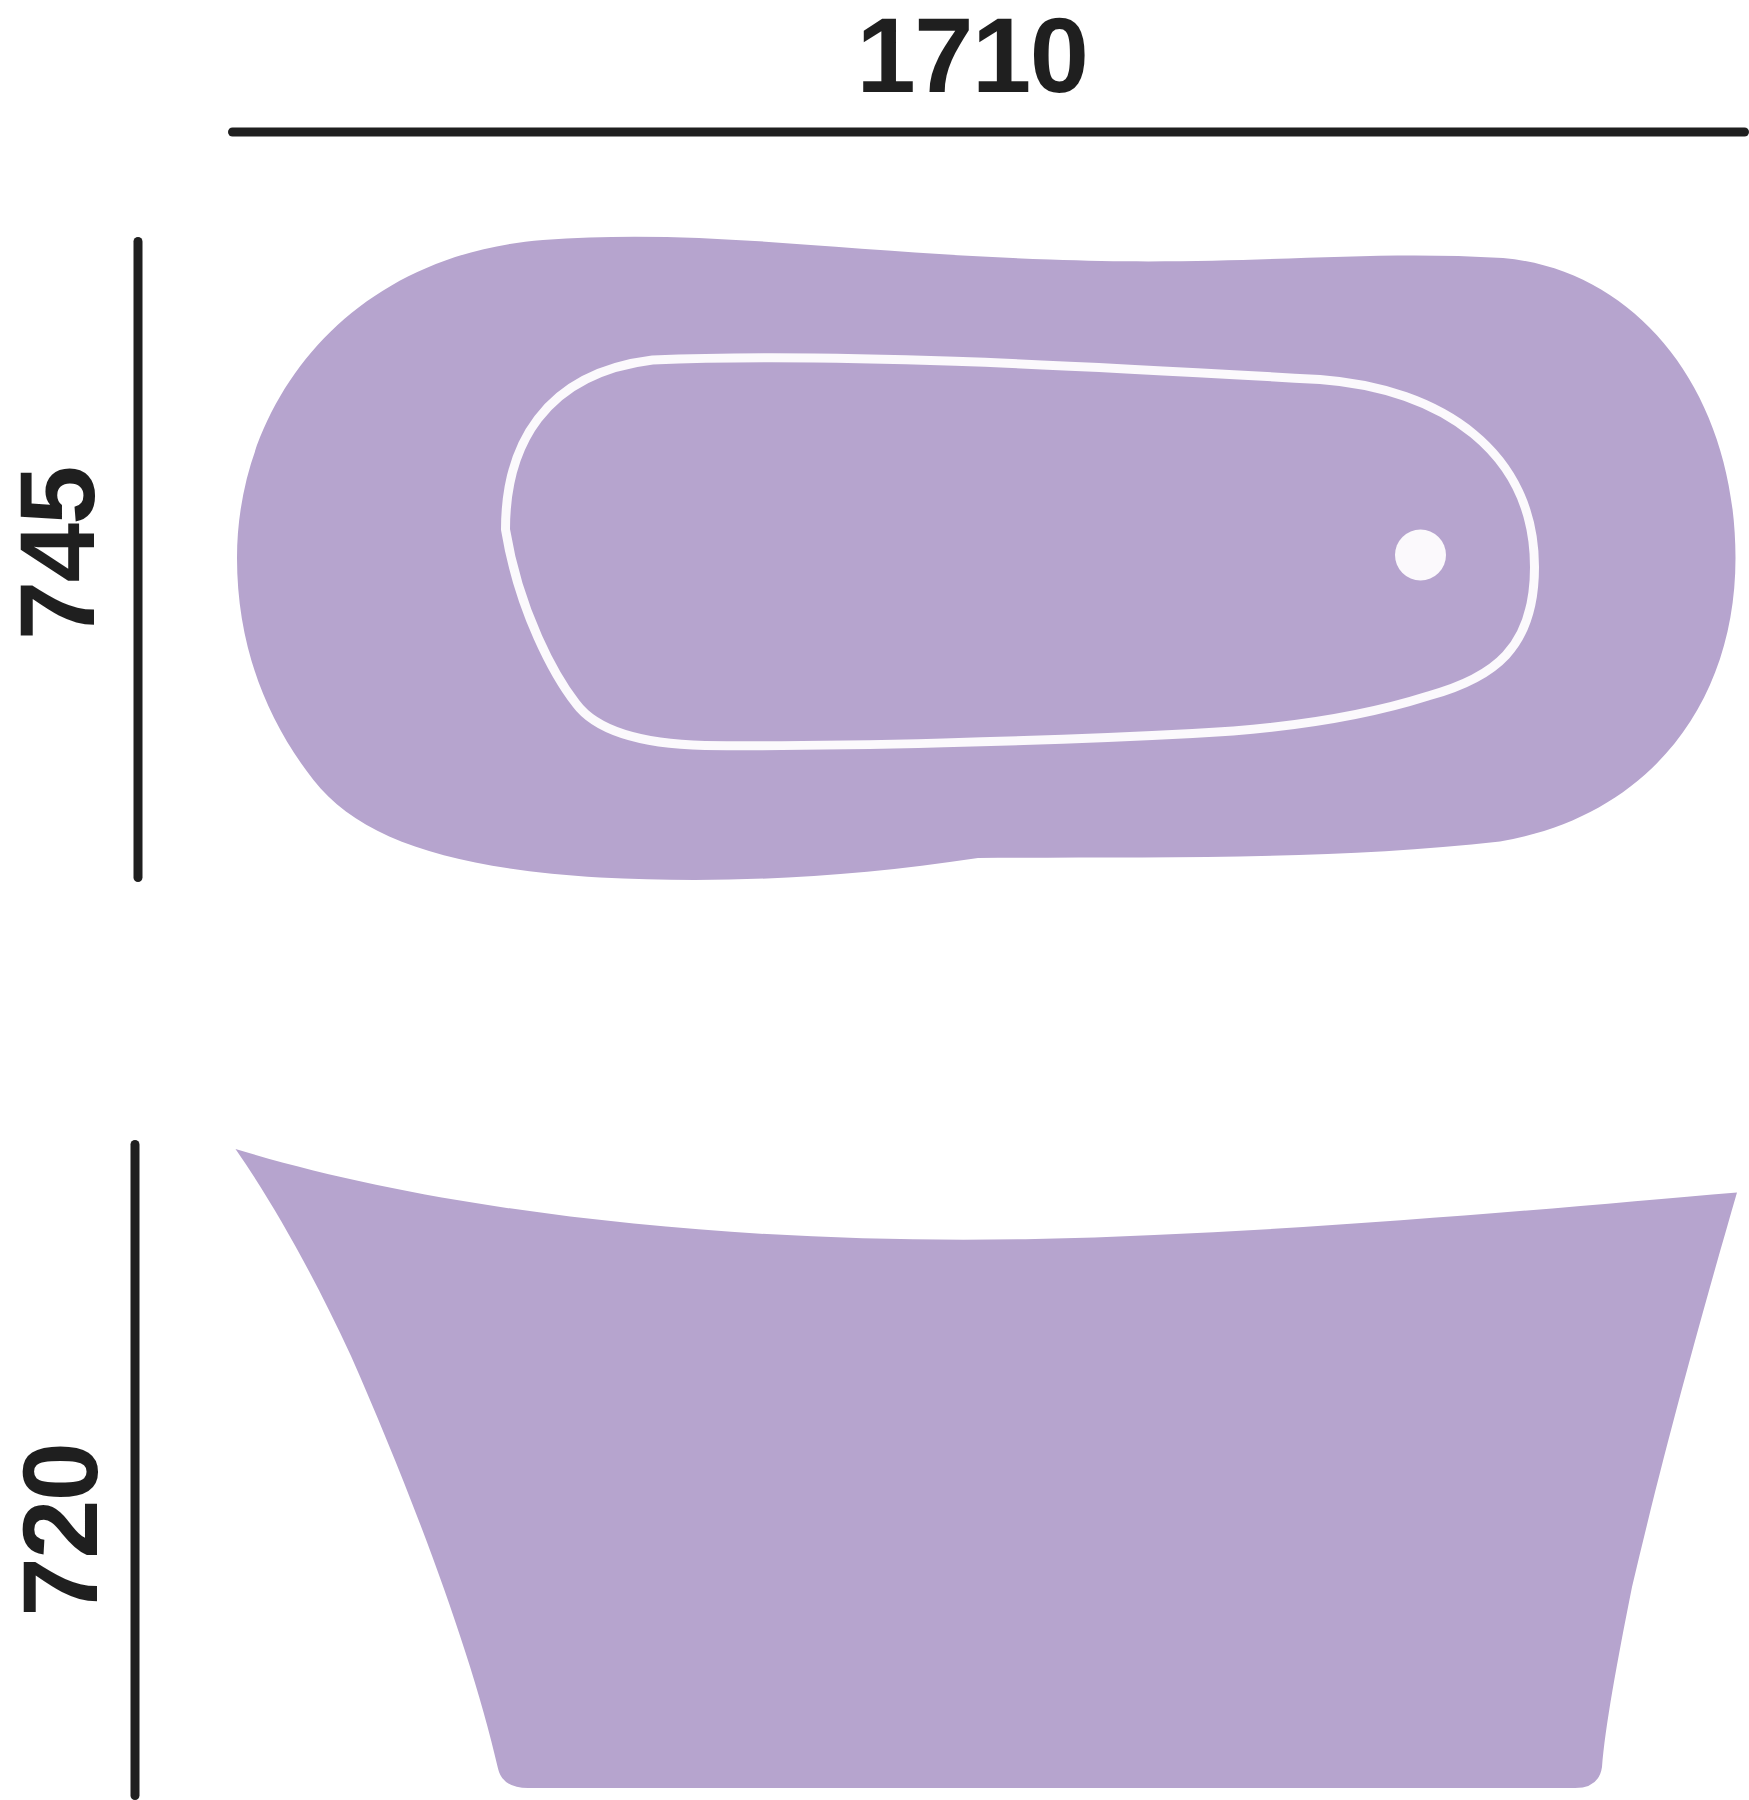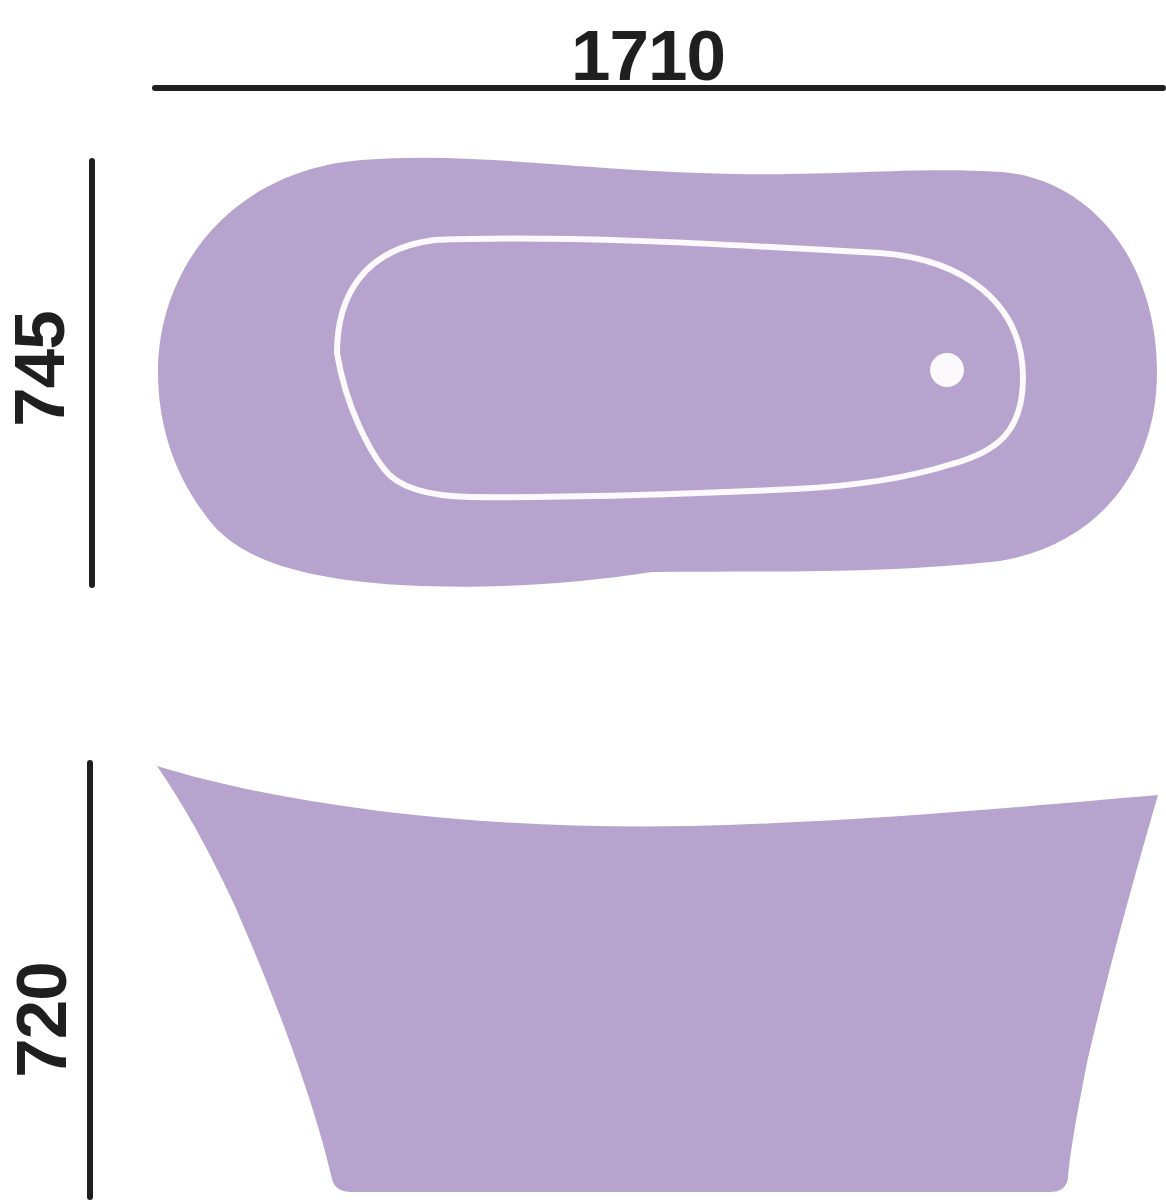--- a/index.html
+++ b/index.html
@@ -36,21 +36,21 @@
     font-weight: 600;
     letter-spacing: -1px;
     color: var(--text, #1f1f1f);
     transform: translate(-50%, -50%);
     white-space: nowrap;
     line-height: 1;
   }
   .dim-label.rot {
     transform: translate(-50%, -50%) rotate(-90deg);
   }
-  #width-label  { left: 648px; top: 55px; text-align: right; }
+  #width-label  { left: 648px; top: 38px; text-align: right; }
   #depth-label  { left: 39px;  top: 369px; }
   #height-label { left: 41px;  top: 1020px; }
 </style>
 </head>
 <body>
 
 <div class="canvas">
 
   <svg class="diagram-svg" width="1166" height="1200" viewBox="0 0 1166 1200">
 

